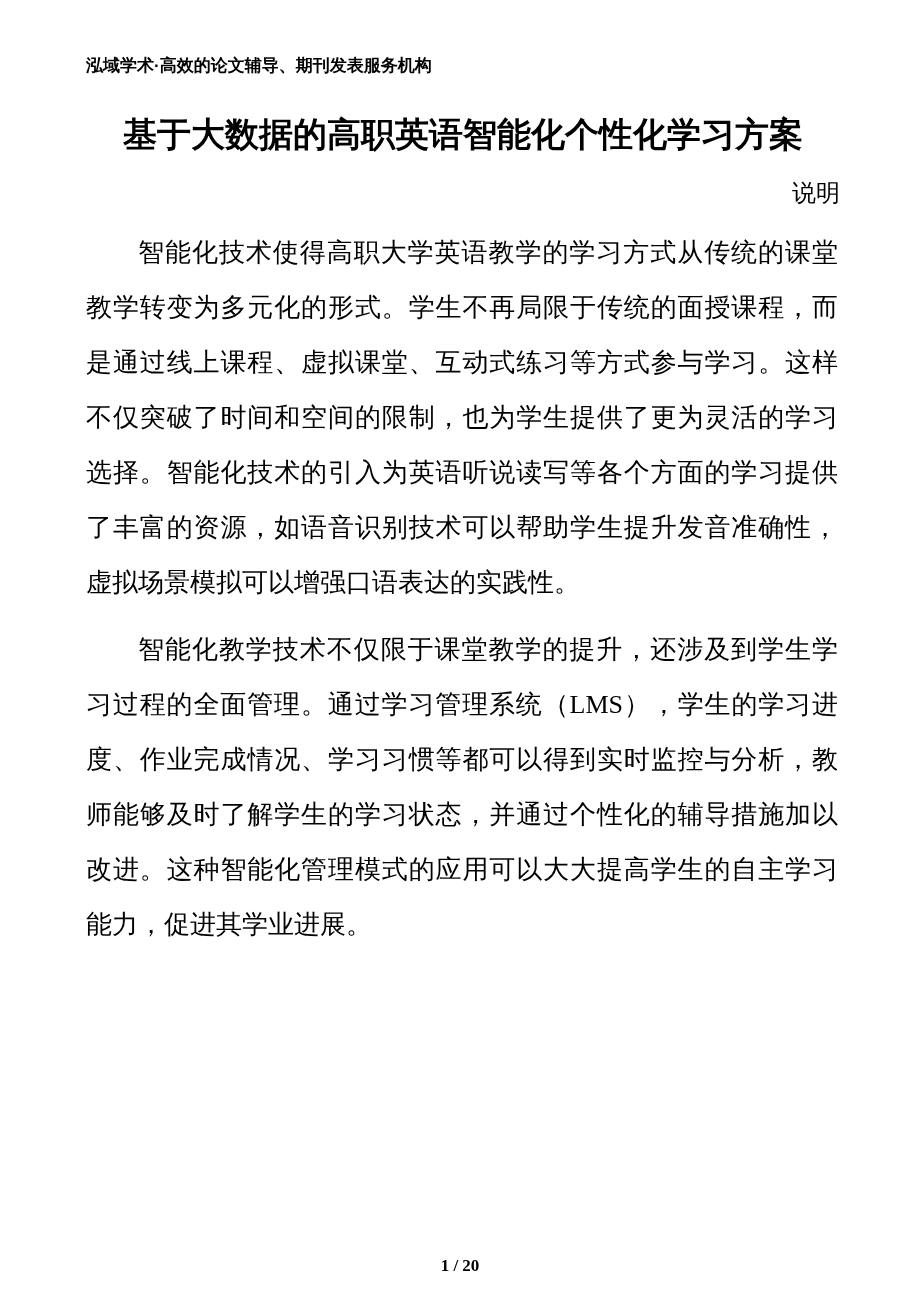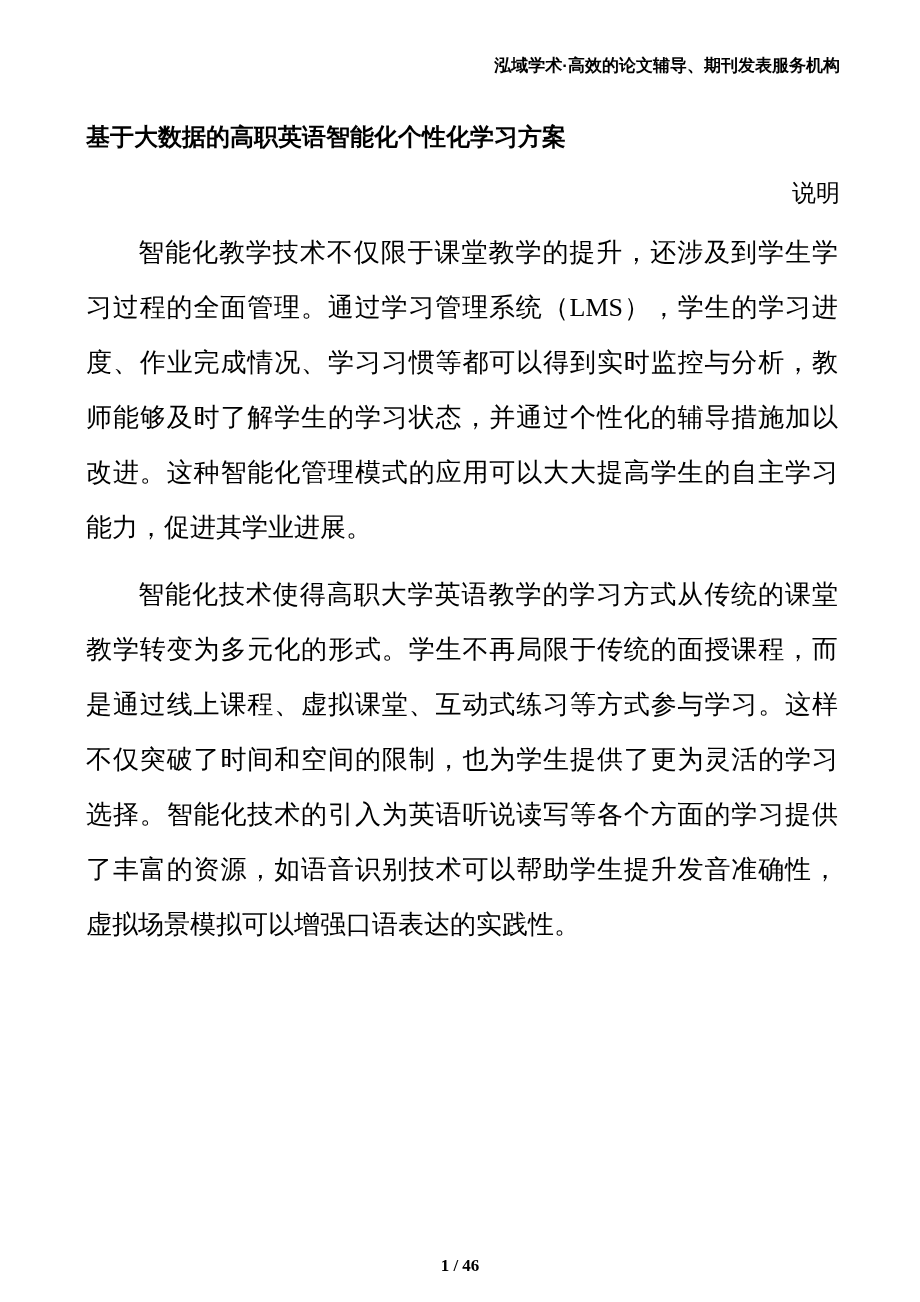--- a/index.html
+++ b/index.html
@@ -11,36 +11,35 @@
     margin: 0 auto;
     background: #ffffff;
     color: #000000;
     overflow: hidden;
   }
   .doc-header {
     position: absolute;
     top: 54px;
     left: 86px;
     right: 80px;
-    text-align: right;
     font-family: "Liberation Sans", "DejaVu Sans", sans-serif;
     font-weight: bold;
     font-size: 17px;
     line-height: 24px;
     color: #000000;
   }
   .doc-title {
     position: absolute;
     top: 116px;
     left: 86px;
     right: 80px;
-    text-align: left;
-    font-family: Liberation Serif, serif;
+    text-align: center;
+    font-family: Liberation Mono, monospace;
     font-weight: bold;
-    font-size: 24px;
+    font-size: 34px;
     line-height: 42px;
     color: #000000;
   }
   .doc-subtitle {
     position: absolute;
     top: 176px;
     left: 86px;
     right: 80px;
     text-align: right;
     font-family: "Liberation Sans", "DejaVu Sans", sans-serif;
@@ -81,19 +80,19 @@
 
 <div class="page">
 
   <div class="doc-header">泓域学术·高效的论文辅导、期刊发表服务机构</div>
 
   <h1 class="doc-title">基于大数据的高职英语智能化个性化学习方案</h1>
 
   <h2 class="doc-subtitle">说明</h2>
 
   <div class="doc-body">
+    <p>智能化技术使得高职大学英语教学的学习方式从传统的课堂教学转变为多元化的形式。学生不再局限于传统的面授课程，而是通过线上课程、虚拟课堂、互动式练习等方式参与学习。这样不仅突破了时间和空间的限制，也为学生提供了更为灵活的学习选择。智能化技术的引入为英语听说读写等各个方面的学习提供了丰富的资源，如语音识别技术可以帮助学生提升发音准确性，虚拟场景模拟可以增强口语表达的实践性。</p>
     <p>智能化教学技术不仅限于课堂教学的提升，还涉及到学生学习过程的全面管理。通过学习管理系统（LMS），学生的学习进度、作业完成情况、学习习惯等都可以得到实时监控与分析，教师能够及时了解学生的学习状态，并通过个性化的辅导措施加以改进。这种智能化管理模式的应用可以大大提高学生的自主学习能力，促进其学业进展。</p>
-    <p>智能化技术使得高职大学英语教学的学习方式从传统的课堂教学转变为多元化的形式。学生不再局限于传统的面授课程，而是通过线上课程、虚拟课堂、互动式练习等方式参与学习。这样不仅突破了时间和空间的限制，也为学生提供了更为灵活的学习选择。智能化技术的引入为英语听说读写等各个方面的学习提供了丰富的资源，如语音识别技术可以帮助学生提升发音准确性，虚拟场景模拟可以增强口语表达的实践性。</p>
   </div>
 
-  <div class="doc-footer">1 / 46</div>
+  <div class="doc-footer">1 / 20</div>
 
 </div>
 
 </body></html>

